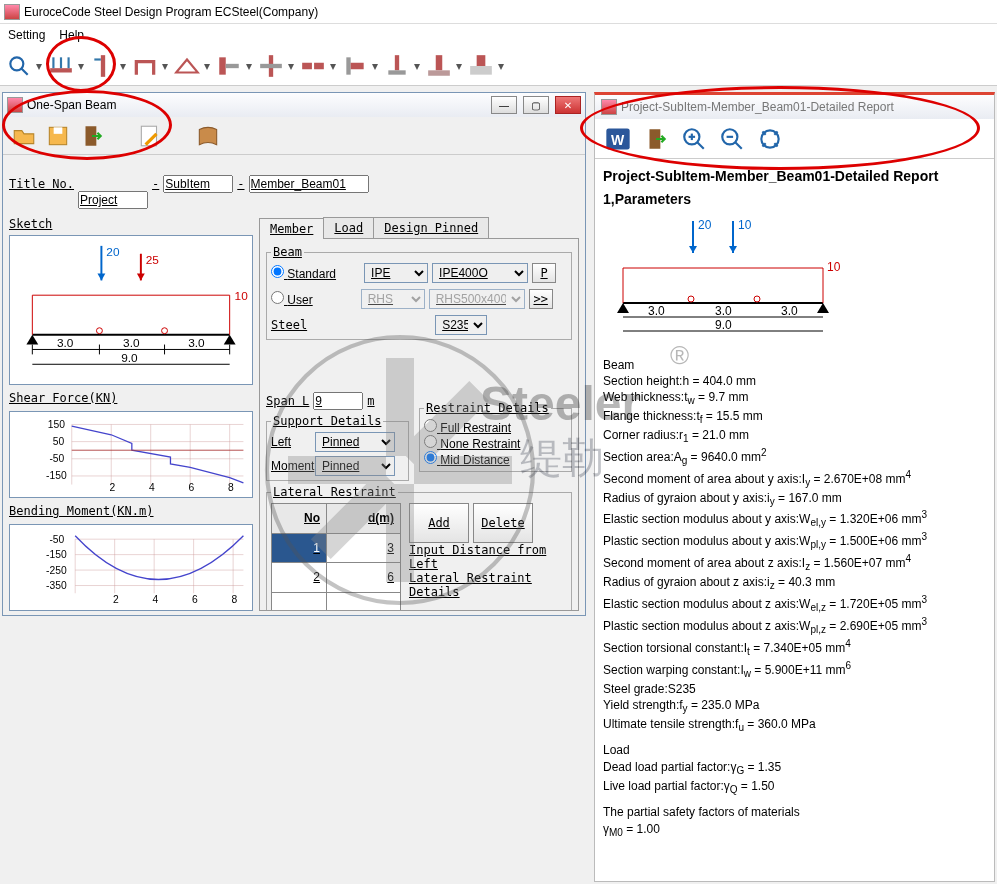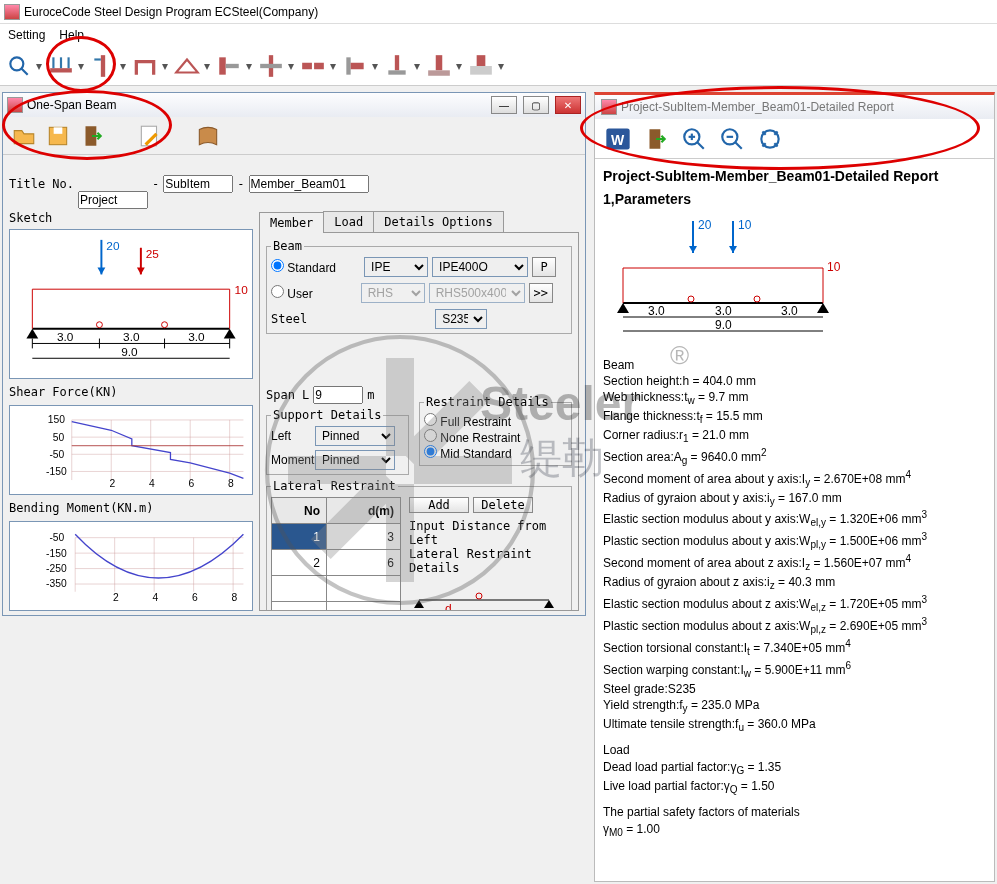--- a/index.html
+++ b/index.html
@@ -25,21 +25,21 @@
 
 .childwin { position: relative; width: 584px; background: #f0f0f0; border: 1px solid #7a96b5; margin: 2px; display:flex; flex-direction:column; height:524px;}
 .childwin .cw-title { height: 24px; background: linear-gradient(#fdfdfe,#e9ecf2); display: flex; align-items: center; padding: 0 4px; gap: 4px; }
 .cw-title .spacer { flex: 1; }
 .winbtn { width: 26px; height: 18px; border: 1px solid #888; margin-left: 2px; display:flex;align-items:center;justify-content:center;font-size:10px;background:linear-gradient(#fff,#ddd);}
 .winbtn.red { background: linear-gradient(#e77,#c33); color:#fff; border-color:#a22;}
 
 .cw-toolbar { height: 38px; display: flex; align-items: center; gap: 4px; padding: 0 6px; border-bottom:1px solid #ccc;}
 .cw-tool { width: 30px; height: 30px; display:flex;align-items:center;justify-content:center;}
 
-.cw-body { flex:1; padding: 4px 6px; display:flex; flex-direction:column; gap:2px; overflow:hidden; font-family: "SimSun","NSimSun",monospace;}
+.cw-body { flex:1; padding: 4px 6px; display:flex; flex-direction:column; gap:8px; overflow:hidden; font-family: "SimSun","NSimSun",monospace; text-decoration: underline;}
 .row { display:flex; align-items:center; gap:4px; }
 .lbl { font-family: "SimSun",monospace; }
 input[type=text].field, select.field { border:1px solid #7a96b5; height:20px; padding:0 2px; font-family:inherit;}
 
 .two-col { display:flex; gap:6px; flex:1; overflow:hidden;}
 .leftcol { width: 244px; display:flex;flex-direction:column;gap:4px;}
 .rightcol { flex:1; display:flex;flex-direction:column;}
 
 .sketchbox { height:150px; background:#fff; border:1px solid #7a96b5; position:relative;}
 .plotbox { height:90px; background:#fff; border:1px solid #7a96b5; margin-top:2px;padding-left:36px;}
@@ -48,21 +48,21 @@
 .tabs { display:flex; border-bottom:1px solid #999; }
 .tab { padding:3px 10px; border:1px solid #999; border-bottom:none; margin-right:-1px; background:#e8e8e8; font-family:"SimSun",monospace;}
 .tab.active { background:#f0f0f0; position:relative; top:1px;}
 
 .tabbody { border:1px solid #999; border-top:none; padding:6px; flex:1; overflow:auto; display:flex;flex-direction:column;gap:4px;}
 
 fieldset.fs { border:1px solid #aaa; padding:4px; }
 fieldset.fs legend { font-family:"SimSun",monospace; padding:0 2px;}
 
 .btnrow { display:flex; gap:10px; padding:6px 4px; justify-content:center; border-top:1px solid #ccc;}
-.wbtn { width:80px; height:16px; border:1px solid #888; background:linear-gradient(#fff,#e4e4e4); font-family:"SimSun",monospace; display:flex;align-items:center;justify-content:center;}
+.wbtn { width:80px; height:40px; border:1px solid #888; background:linear-gradient(#fff,#e4e4e4); font-family:"SimSun",monospace; display:flex;align-items:center;justify-content:center;}
 
 table.lr { border-collapse:collapse; width:130px;}
 table.lr th, table.lr td { border:1px solid #888; padding:2px 6px; text-align:right; background:#fff;}
 table.lr th { background:#e8e8e8;}
 table.lr td.sel{ background:#2a578f;color:#fff;}
 
 
 .reportwin { flex:1; margin:2px 2px 2px 6px; border:1px solid #bbb; background:#fff; display:flex;flex-direction:column; border-top:3px solid #d43;}
 .rp-title { height:24px; background:linear-gradient(#fdfdfe,#e9ecf2); display:flex;align-items:center;padding:0 6px; color:#777; gap:4px;}
 .rp-toolbar { height:40px; display:flex;align-items:center;gap:8px;padding:0 8px; border-bottom:1px solid #ccc;}
@@ -357,21 +357,21 @@
               <path d="M34 8 Q130 110 230 8" fill="none" stroke="#44c" stroke-width="1.5"></path>
             </svg>
           </div>
 
         </div>
 
         <div class="rightcol">
           <div class="tabs">
             <div class="tab active">Member</div>
             <div class="tab">Load</div>
-            <div class="tab">Details Options</div>
+            <div class="tab">Design Pinned</div>
           </div>
           <div class="tabbody">
             <fieldset class="fs">
               <legend>Beam</legend>
               <div class="row">
                 <label><input type="radio" checked="" style=""> <span>Standard</span></label>
                 <div style="width:20px"></div>
                 <select class="field" style="width:64px"><option>IPE</option></select>
                 <select class="field" style="width:96px"><option>IPE400O</option></select>
                 <div class="wbtn" style="width:24px;height:20px">P</div>
@@ -411,21 +411,21 @@
               </div>
               <fieldset class="fs" style="flex:1">
                 <legend>Restraint Details</legend>
                 <div class="row">
                     <label><input type="radio" name="r" style=""> <span>Full Restraint</span></label>
                   </div>
                 <div class="row">
                     <label><input type="radio" name="r" style=""> <span>None Restraint</span></label>
                   </div>
                 <div class="row">
-                    <label><input type="radio" name="r" checked="" style=""> <span>Mid Standard</span></label>
+                    <label><input type="radio" name="r" checked="" style=""> <span>Mid Distance</span></label>
                   </div>
               </fieldset>
             </div>
 
             <fieldset class="fs" style="flex:1">
               <legend>Lateral Restraint</legend>
               <div style="display:flex;gap:8px;">
                 <table class="lr">
                   <tbody>
                       <tr>
@@ -448,21 +448,21 @@
                         <td>&nbsp;</td>
                         <td></td>
                       </tr>
                 </tbody>
                   </table>
                 <div style="flex:1">
                   <div class="row">
                     <div class="wbtn" style="width:60px">Add</div>
                     <div class="wbtn" style="width:60px">Delete</div>
                   </div>
-                  <div class="lbl" style="margin-top:6px">Input Distance from Left</div>
+                  <div class="lbl" style="margin-top:0">Input Distance from Left</div>
                   <div class="lbl">Lateral Restraint Details</div>
                   <svg viewBox="0 0 150 50" width="150" height="50">
                     <line x1="10" y1="25" x2="140" y2="25" stroke="#000"></line>
                     <path d="M10 25 l-5 8 l10 0 z" fill="#000"></path>
                       <path d="M140 25 l-5 8 l10 0 z" fill="#000"></path>
                     <circle cx="70" cy="21" r="3" fill="none" stroke="#c00"></circle>
                     <line x1="10" y1="40" x2="70" y2="40" stroke="#c00"></line>
                     <text x="36" y="38" fill="#c00" font-size="11">d</text>
                   </svg>
                 </div>

